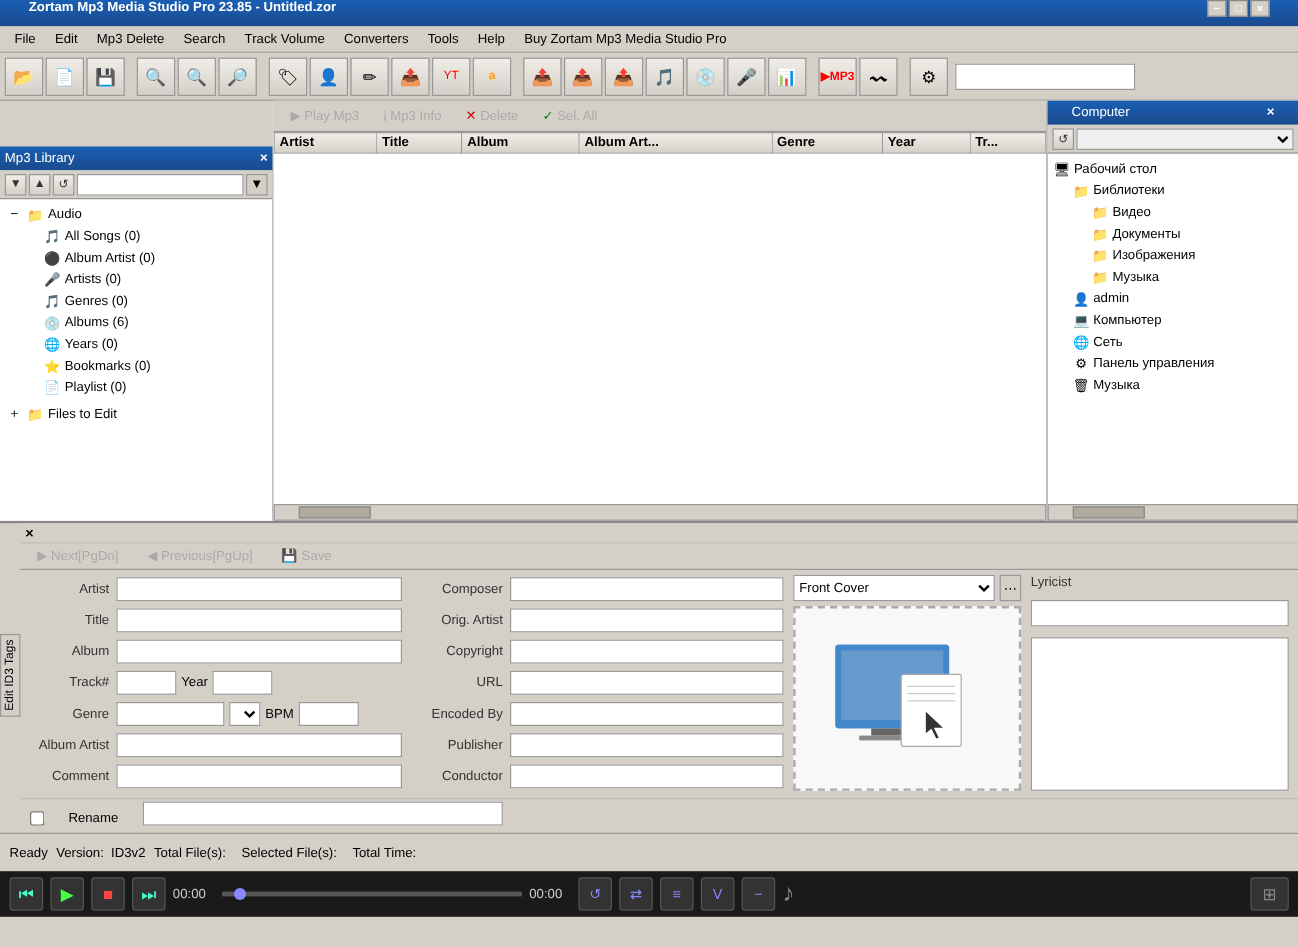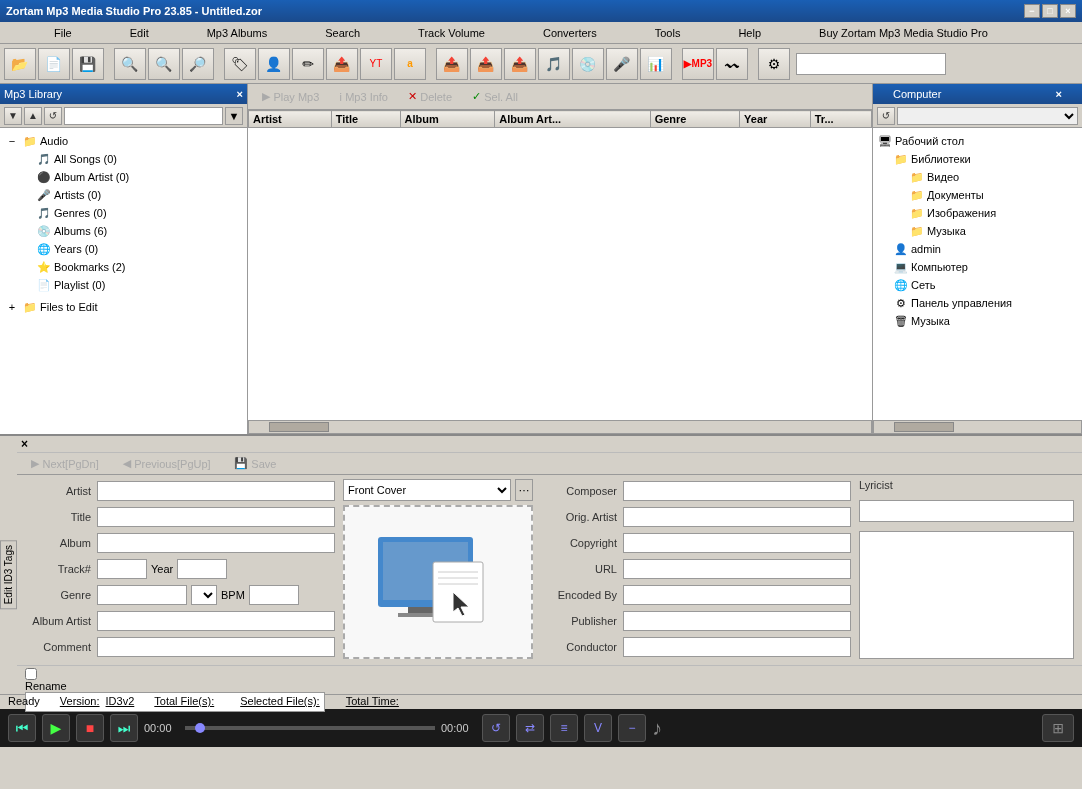--- a/index.html
+++ b/index.html
@@ -4,23 +4,23 @@
   <style>
     * { box-sizing: border-box; margin: 0; padding: 0; font-family: 'Segoe UI', Tahoma, sans-serif; font-size: 11px; }
     body { background: #d4d0c8; width: 1082px; height: 789px; overflow: hidden; }
 
     
     #title-bar {
       background: linear-gradient(to bottom, #1a5fb4, #1a4a8c);
       color: white;
       height: 22px;
       display: flex;
-      align-items: center;
+      align-items: flex-start;
       justify-content: space-between;
-      padding: 0 6px;
+      padding: 0 24px;
       font-size: 11px;
       font-weight: bold;
     }
     #title-bar-buttons { display: flex; gap: 2px; }
     .title-btn {
       width: 16px; height: 14px;
       background: #d4d0c8;
       border: 1px solid #888;
       font-size: 9px;
       display: flex; align-items: center; justify-content: center;
@@ -33,21 +33,20 @@
       height: 22px;
       display: flex;
       align-items: center;
       padding: 0 4px;
       border-bottom: 1px solid #999;
     }
     .menu-item {
       padding: 2px 8px;
       cursor: pointer;
       font-size: 11px;
-      margin-left: 42px;
     }
 
     
     #toolbar {
       background: #d4d0c8;
       height: 40px;
       display: flex;
       align-items: center;
       padding: 2px 4px;
       border-bottom: 1px solid #999;
@@ -72,25 +71,26 @@
     }
 
     
     #main-area {
       display: flex;
       height: calc(789px - 22px - 22px - 40px - 22px - 36px - 38px);
     }
 
     
     #left-panel {
-      width: 248px;
+      width: 228px;
       border-right: 1px solid #999;
       display: flex;
       flex-direction: column;
       background: white;
+      margin-top: 38px;
     }
     #library-header {
       background: linear-gradient(to bottom, #1a5fb4, #1a4a8c);
       color: white;
       height: 20px;
       display: flex;
       align-items: center;
       justify-content: space-between;
       padding: 0 4px;
       font-size: 11px;
@@ -333,29 +333,30 @@
       flex: 1;
       border: 1px solid #999;
       background: white;
       padding: 2px 4px;
       font-size: 11px;
       resize: none;
     }
 
     
     #status-bar {
-      height: 15px;
+      height: 32px;
       background: #d4d0c8;
       border-top: 1px solid #999;
       display: flex;
+      align-items: center;
       padding: 0 8px;
-      gap: 20px;
-      font-size: 11px;
-    }
-    .status-item { display: flex; gap: 6px; text-decoration: underline; }
+      gap: 7px;
+      font-size: 11px;
+    }
+    .status-item { display: flex; gap: 6px; }
 
     
     #player-bar {
       height: 38px;
       background: #1a1a1a;
       display: flex;
       align-items: center;
       padding: 0 8px;
       gap: 6px;
     }
@@ -418,26 +419,25 @@
       border: 1px solid #999;
       padding: 4px 2px;
       font-size: 10px;
       cursor: pointer;
       height: fit-content;
       align-self: center;
     }
 
     .rename-row {
       display: flex;
-      align-items: flex-start;
+      align-items: flex-end;
       padding: 2px 8px;
       border-top: 1px solid #bbb;
       margin-top: 2px;
-      gap: 0;
-      flex-direction: column;
+      gap: 20px;
     }
     .rename-check { width: 12px; height: 12px; }
 
     
     .hscroll-bar {
       height: 14px;
       background: #d4d0c8;
       border: 1px solid #999;
       display: flex;
       align-items: center;
@@ -474,21 +474,21 @@
   <div id="title-bar-buttons">
     <div class="title-btn">−</div>
     <div class="title-btn">□</div>
     <div class="title-btn">×</div>
   </div>
 </div>
 
 <div id="menu-bar">
   <span class="menu-item">File</span>
   <span class="menu-item">Edit</span>
-  <span class="menu-item">Mp3 Albums</span>
+  <span class="menu-item">Mp3 Delete</span>
   <span class="menu-item">Search</span>
   <span class="menu-item">Track Volume</span>
   <span class="menu-item">Converters</span>
   <span class="menu-item">Tools</span>
   <span class="menu-item">Help</span>
   <span class="menu-item">Buy Zortam Mp3 Media Studio Pro</span>
 </div>
 
 <div id="toolbar">
   <div class="tb-btn">📂</div>
@@ -561,21 +561,21 @@
         <div class="tree-item tree-indent">
           <span class="tree-icon">💿</span>
           <span>Albums (6)</span>
         </div>
         <div class="tree-item tree-indent">
           <span class="tree-icon icon-year">🌐</span>
           <span>Years (0)</span>
         </div>
         <div class="tree-item tree-indent">
           <span class="tree-icon">⭐</span>
-          <span>Bookmarks (2)</span>
+          <span>Bookmarks (0)</span>
         </div>
         <div class="tree-item tree-indent">
           <span class="tree-icon">📄</span>
           <span>Playlist (0)</span>
         </div>
       </div>
       <div class="tree-item" style="margin-top:4px;">
         <span class="tree-icon">+</span>
         <span class="tree-icon icon-folder">📁</span>
         <span>Files to Edit</span>
@@ -741,20 +741,43 @@
             <input class="field-input" type="text" style="width: 50px;">
           </div>
 
           <span class="field-label">Album Artist</span>
           <input class="field-input" type="text" style="">
 
           <span class="field-label">Comment</span>
           <input class="field-input" type="text" style="">
         </div>
 
+        <div id="id3-middle">
+          <span class="field-label">Composer</span>
+          <input class="field-input" type="text" style="">
+
+          <span class="field-label">Orig. Artist</span>
+          <input class="field-input" type="text" style="">
+
+          <span class="field-label">Copyright</span>
+          <input class="field-input" type="text" style="">
+
+          <span class="field-label">URL</span>
+          <input class="field-input" type="text" style="">
+
+          <span class="field-label">Encoded By</span>
+          <input class="field-input" type="text" style="">
+
+          <span class="field-label">Publisher</span>
+          <input class="field-input" type="text" style="">
+
+          <span class="field-label">Conductor</span>
+          <input class="field-input" type="text" style="">
+        </div>
+
         <div id="id3-cover">
           <div style="display:flex;align-items:center;gap:4px;">
             <select id="cover-select">
               <option>Front Cover</option>
             </select>
             <div style="width:20px;height:22px;background:#d4d0c8;border:1px solid #999;display:flex;align-items:center;justify-content:center;cursor:pointer;">⋯</div>
           </div>
           <div id="cover-area">
 
             <svg width="130" height="100">
@@ -764,43 +787,20 @@
               <rect x="25" y="81" width="55" height="4" fill="#888"></rect>
 
               <rect x="60" y="30" width="50" height="60" fill="white" rx="2" stroke="#aaa"></rect>
               <line x1="65" y1="40" x2="105" y2="40" stroke="#ccc" stroke-width="1"></line>
               <line x1="65" y1="46" x2="105" y2="46" stroke="#ccc" stroke-width="1"></line>
               <line x1="65" y1="52" x2="105" y2="52" stroke="#ccc" stroke-width="1"></line>
 
               <polygon points="80,60 80,80 85,76 89,84 92,83 88,75 96,75" fill="#333" stroke="white" stroke-width="1"></polygon>
             </svg>
           </div>
-        </div>
-
-        <div id="id3-middle">
-          <span class="field-label">Composer</span>
-          <input class="field-input" type="text" style="">
-
-          <span class="field-label">Orig. Artist</span>
-          <input class="field-input" type="text" style="">
-
-          <span class="field-label">Copyright</span>
-          <input class="field-input" type="text" style="">
-
-          <span class="field-label">URL</span>
-          <input class="field-input" type="text" style="">
-
-          <span class="field-label">Encoded By</span>
-          <input class="field-input" type="text" style="">
-
-          <span class="field-label">Publisher</span>
-          <input class="field-input" type="text" style="">
-
-          <span class="field-label">Conductor</span>
-          <input class="field-input" type="text" style="">
         </div>
 
         <div id="id3-lyricist">
           <span id="lyricist-label">Lyricist</span>
           <input id="lyricist-input" type="text" style="">
           <textarea id="lyricist-text" style=""></textarea>
         </div>
       </div>
 
       <div class="rename-row">

